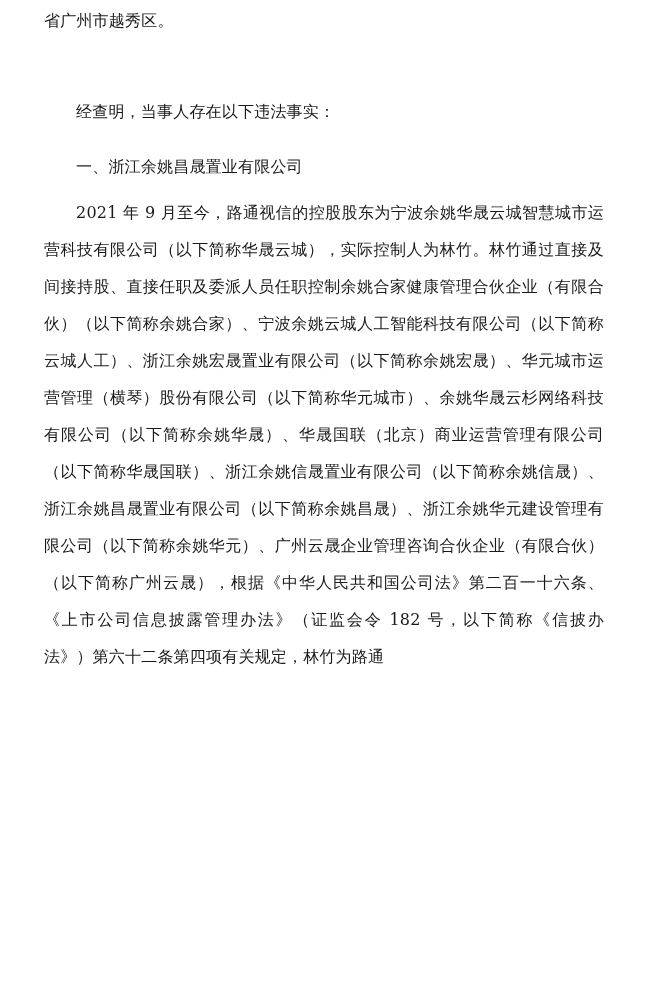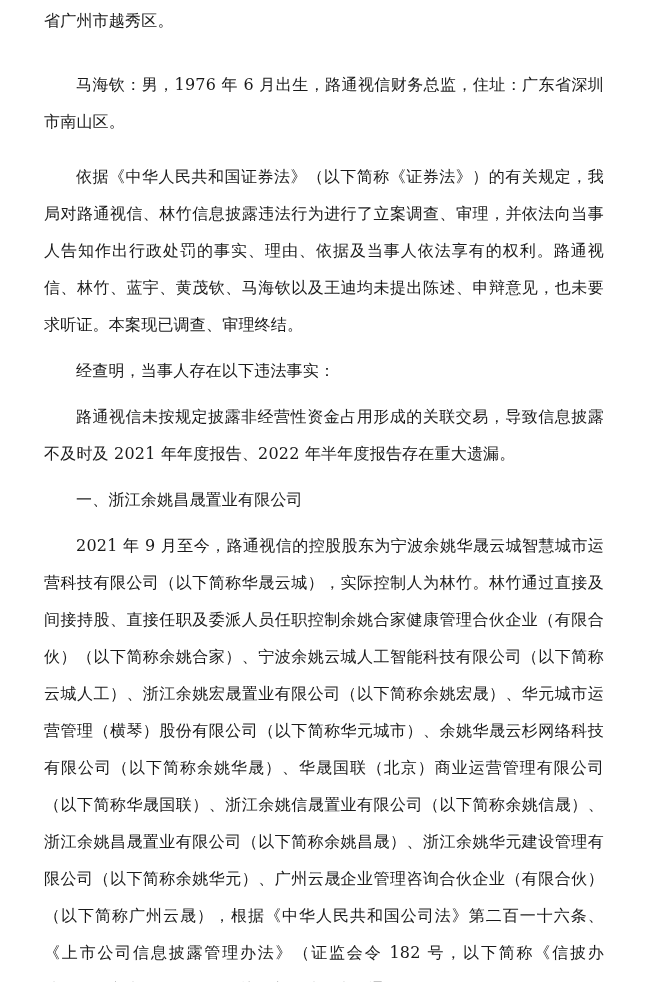--- a/index.html
+++ b/index.html
@@ -47,32 +47,29 @@
 <div class="page">
   <div class="doc-body">
 
     <p class="para cont">省广州市越秀区。</p>
     <div class="spacer-sm"></div>
 
     <div class="spacer-sm"></div>
 
     <div class="spacer-sm"></div>
 
-    <p class="para indent">马海钦：男，1976 年 6 月出生，路通视信财务总监，住址：广东省深圳市南山区。</p>
     <div class="spacer-sm"></div>
 
     <div class="spacer-sm"></div>
 
-    <p class="para indent">依据《中华人民共和国证券法》（以下简称《证券法》）的有关规定，我局对路通视信、林竹信息披露违法行为进行了立案调查、审理，并依法向当事人告知作出行政处罚的事实、理由、依据及当事人依法享有的权利。路通视信、林竹、蓝宇、黄茂钦、马海钦以及王迪均未提出陈述、申辩意见，也未要求听证。本案现已调查、审理终结。</p>
     <div class="spacer-sm"></div>
 
     <p class="para indent">经查明，当事人存在以下违法事实：</p>
     <div class="spacer-sm"></div>
 
-    <p class="para indent">路通视信未按规定披露非经营性资金占用形成的关联交易，导致信息披露不及时及 2021 年年度报告、2022 年半年度报告存在重大遗漏。</p>
     <div class="spacer-sm"></div>
 
     <p class="para indent">一、浙江余姚昌晟置业有限公司</p>
     <div class="spacer-sm"></div>
 
     <p class="para indent">2021 年 9 月至今，路通视信的控股股东为宁波余姚华晟云城智慧城市运营科技有限公司（以下简称华晟云城），实际控制人为林竹。林竹通过直接及间接持股、直接任职及委派人员任职控制余姚合家健康管理合伙企业（有限合伙）（以下简称余姚合家）、宁波余姚云城人工智能科技有限公司（以下简称云城人工）、浙江余姚宏晟置业有限公司（以下简称余姚宏晟）、华元城市运营管理（横琴）股份有限公司（以下简称华元城市）、余姚华晟云杉网络科技有限公司（以下简称余姚华晟）、华晟国联（北京）商业运营管理有限公司（以下简称华晟国联）、浙江余姚信晟置业有限公司（以下简称余姚信晟）、浙江余姚昌晟置业有限公司（以下简称余姚昌晟）、浙江余姚华元建设管理有限公司（以下简称余姚华元）、广州云晟企业管理咨询合伙企业（有限合伙）（以下简称广州云晟），根据《中华人民共和国公司法》第二百一十六条、《上市公司信息披露管理办法》（证监会令 182 号，以下简称《信披办法》）第六十二条第四项有关规定，林竹为路通</p>
 
   </div>
 </div>
 

